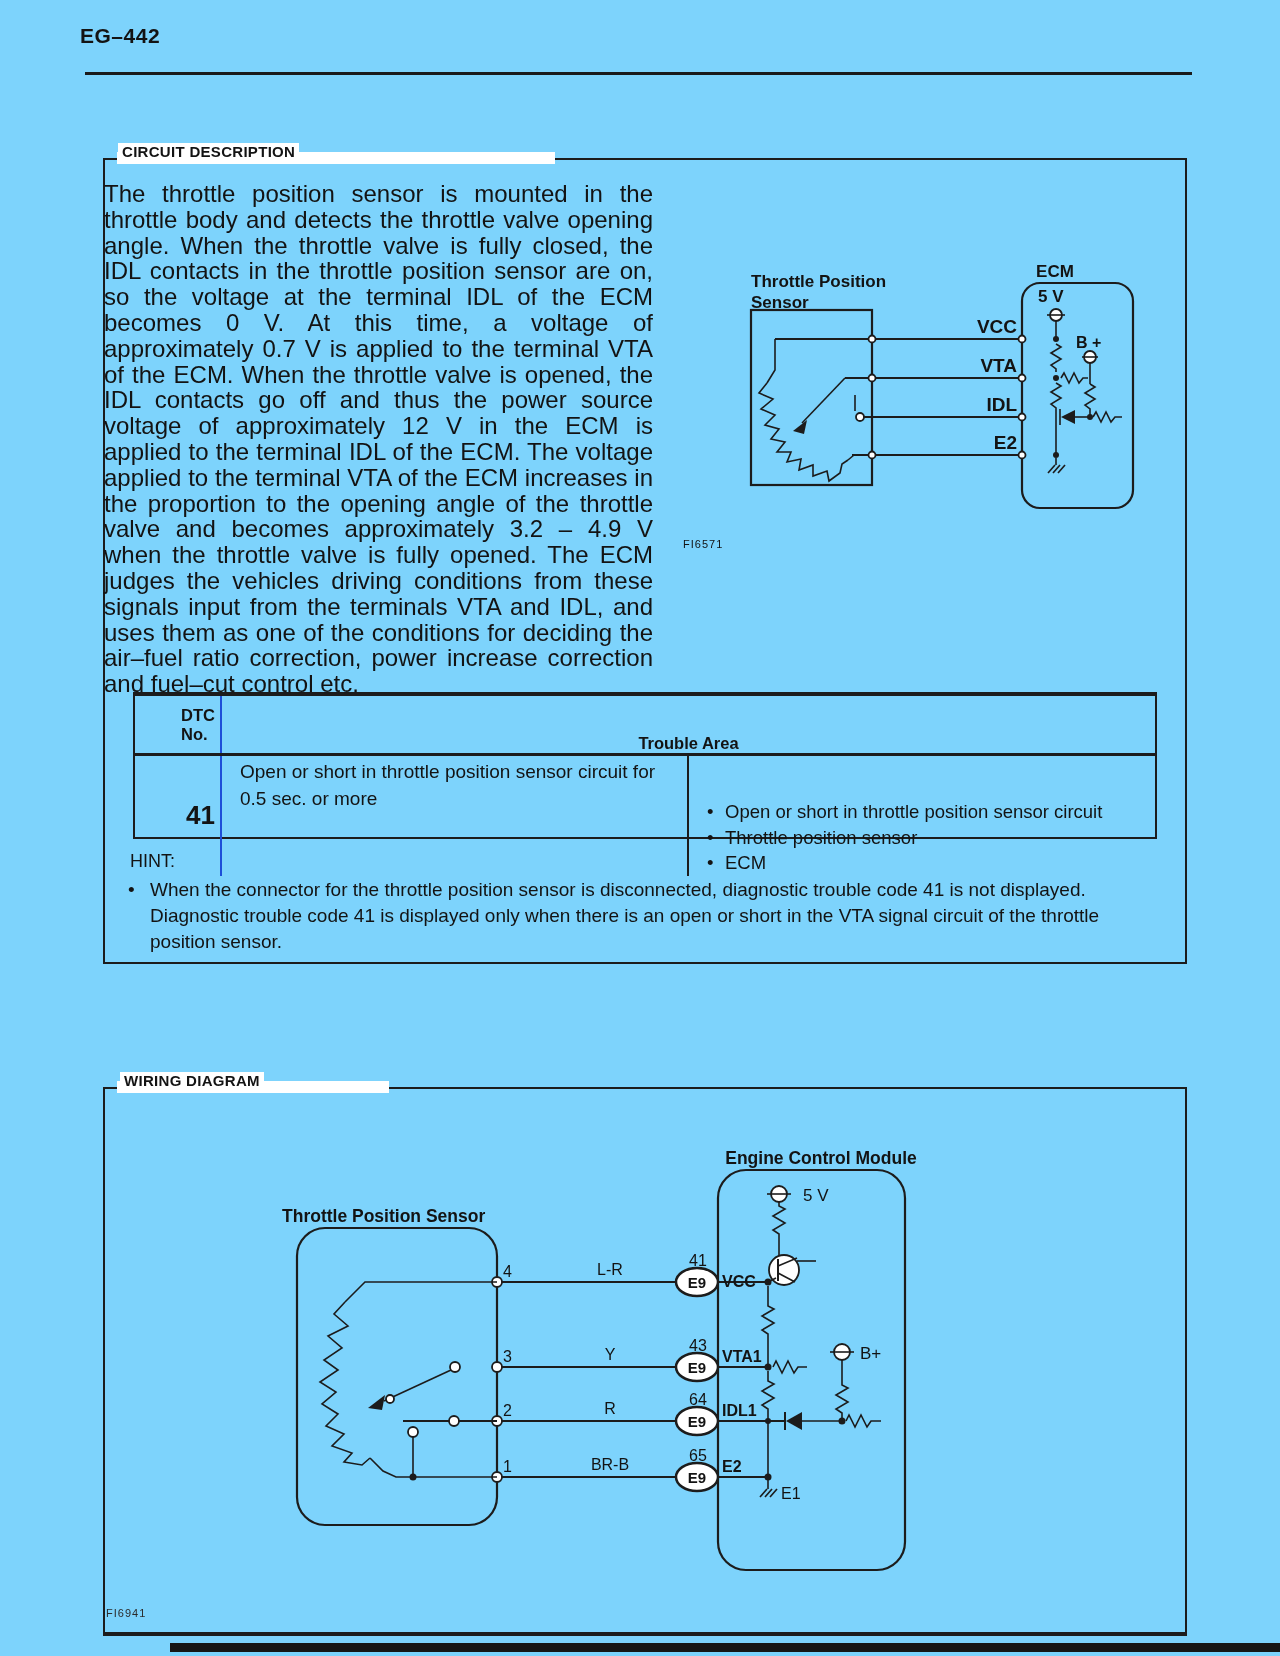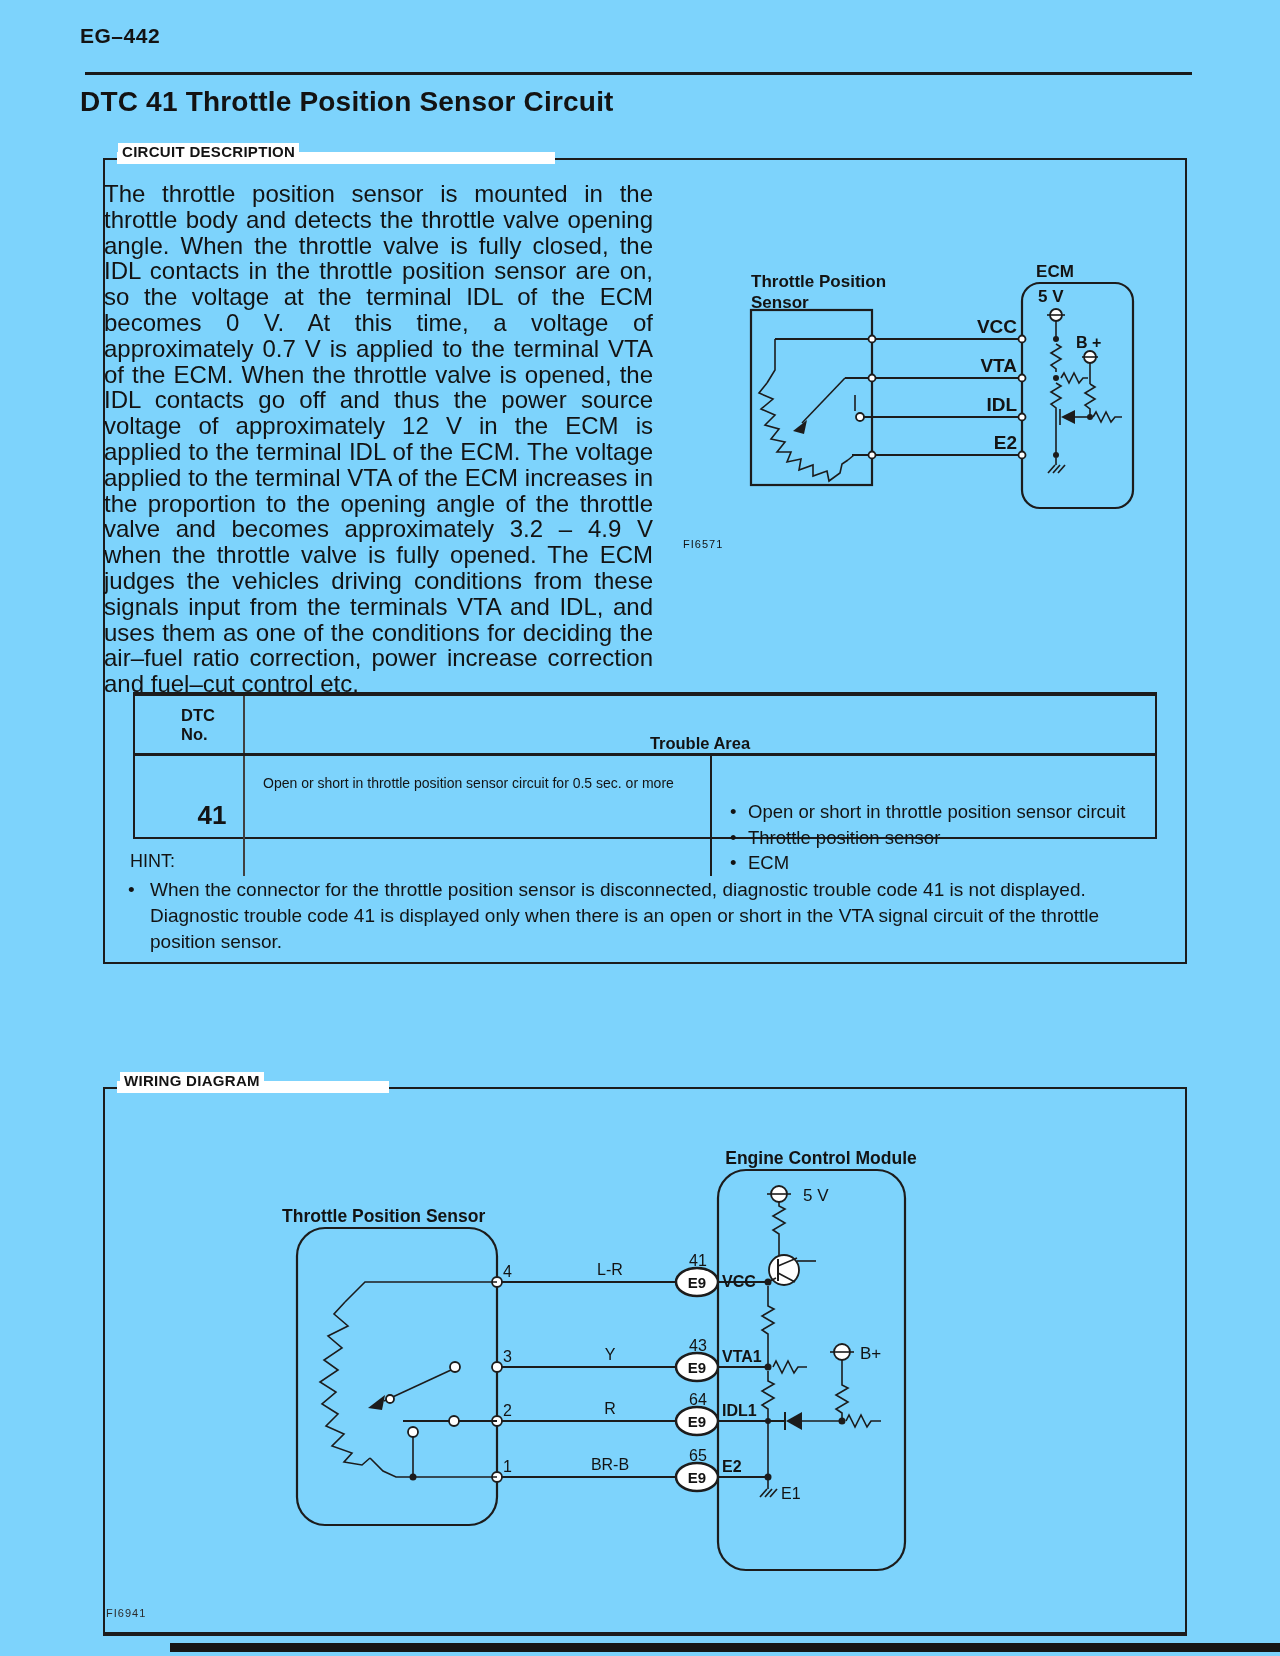--- a/index.html
+++ b/index.html
@@ -19,26 +19,26 @@
   
   .frame{border:2.5px solid #1c1c1c;}
   .frame-patch{background:#ffffff;}
   .sec-head{font-size:15px;font-weight:bold;letter-spacing:.3px;background:#fff;padding:0 4px;}
   
   .cd-body{left:104px;top:181px;width:549px;font-size:24px;line-height:25.8px;text-align:justify;}
   
   .dtc-table{left:133px;top:692px;width:1024px;height:147px;border:2.5px solid #1c1c1c;border-top-width:4px;box-sizing:border-box;display:flex;flex-direction:column;}
   .t-row{display:flex;flex:1;}
   .t-head{flex:0 0 37px;border-bottom:3px solid #1c1c1c;font-weight:bold;font-size:16.5px;}
-  .t-c1{width:110px;border-right:2px solid #404040;display:flex;align-items:center;justify-content:center;box-sizing:border-box;padding-left:46px;}
+  .t-c1{width:87px;border-right:2px solid #1d4ed8;display:flex;align-items:center;justify-content:center;box-sizing:border-box;padding-left:46px;}
   .t-c2{width:467px;border-right:2px solid #1c1c1c;box-sizing:border-box;}
   .t-c3{flex:1;box-sizing:border-box;margin-top:38px;}
   .t-head .t-c2,.t-head .t-c3{display:flex;align-items:center;justify-content:center;}
   .dtc-no{font-size:26px;font-weight:bold;}
-  .cond-cell{padding:14px 16px 0 18px;font-size:14px;line-height:27px;}
+  .cond-cell{padding:2px 16px 0 18px;font-size:19px;line-height:27px;}
   .area-cell{padding:5px 10px 0 14px;font-size:18.5px;line-height:25.5px;}
   .bullet-line{position:relative;padding-left:22px;}
   .bullet-line .bl{position:absolute;left:4px;}
   
   .hint-label{left:130px;top:851px;font-size:18px;}
   .hint-body{left:130px;top:877px;width:1014px;font-size:19px;line-height:26px;position:absolute;}
   .hint-body .bl{position:absolute;left:-2px;}
   .hint-body .tx{display:block;padding-left:20px;}
   
   .figcode{font-size:11px;color:#2b2b2b;letter-spacing:1px;}
@@ -51,21 +51,20 @@
   .s-open{stroke:#1c1c1c;stroke-width:1.8;fill:#ffffff;}
   .bottom-bar{left:170px;top:1643px;width:1110px;height:9px;background:#161616;}
 </style>
 </head>
 <body>
 
 <div class="page">
 
   <div class="abs page-code">EG–442</div>
   <div class="abs head-rule"></div>
-  <div class="abs doc-title">DTC 41 Throttle Position Sensor Circuit</div>
 
   <div class="abs frame" style="left:103px;top:158px;width:1080px;height:802px;"></div>
   <div class="abs frame-patch" style="left:117px;top:152px;width:438px;height:12px;"></div>
   <div class="abs sec-head" style="left:118px;top:143px;">CIRCUIT DESCRIPTION</div>
 
   <div class="abs cd-body">The throttle position sensor is mounted in the throttle body and detects the throttle valve opening angle. When the throttle valve is fully closed, the IDL contacts in the throttle position sensor are on, so the voltage at the terminal IDL of the ECM becomes 0 V. At this time, a voltage of approximately 0.7 V is applied to the terminal VTA of the ECM. When the throttle valve is opened, the IDL contacts go off and thus the power source voltage of approximately 12 V in the ECM is applied to the terminal IDL of the ECM. The voltage applied to the terminal VTA of the ECM increases in the proportion to the opening angle of the throttle valve and becomes approximately 3.2 – 4.9 V when the throttle valve is fully opened. The ECM judges the vehicles driving conditions from these signals input from the terminals VTA and IDL, and uses them as one of the conditions for deciding the air–fuel ratio correction, power increase correction and fuel–cut control etc.</div>
 
   <svg class="abs" style="left:680px;top:245px;" width="505" height="315" viewBox="0 0 505 315">
 
     <text x="71" y="42" font-size="17" font-weight="bold">Throttle Position</text>

